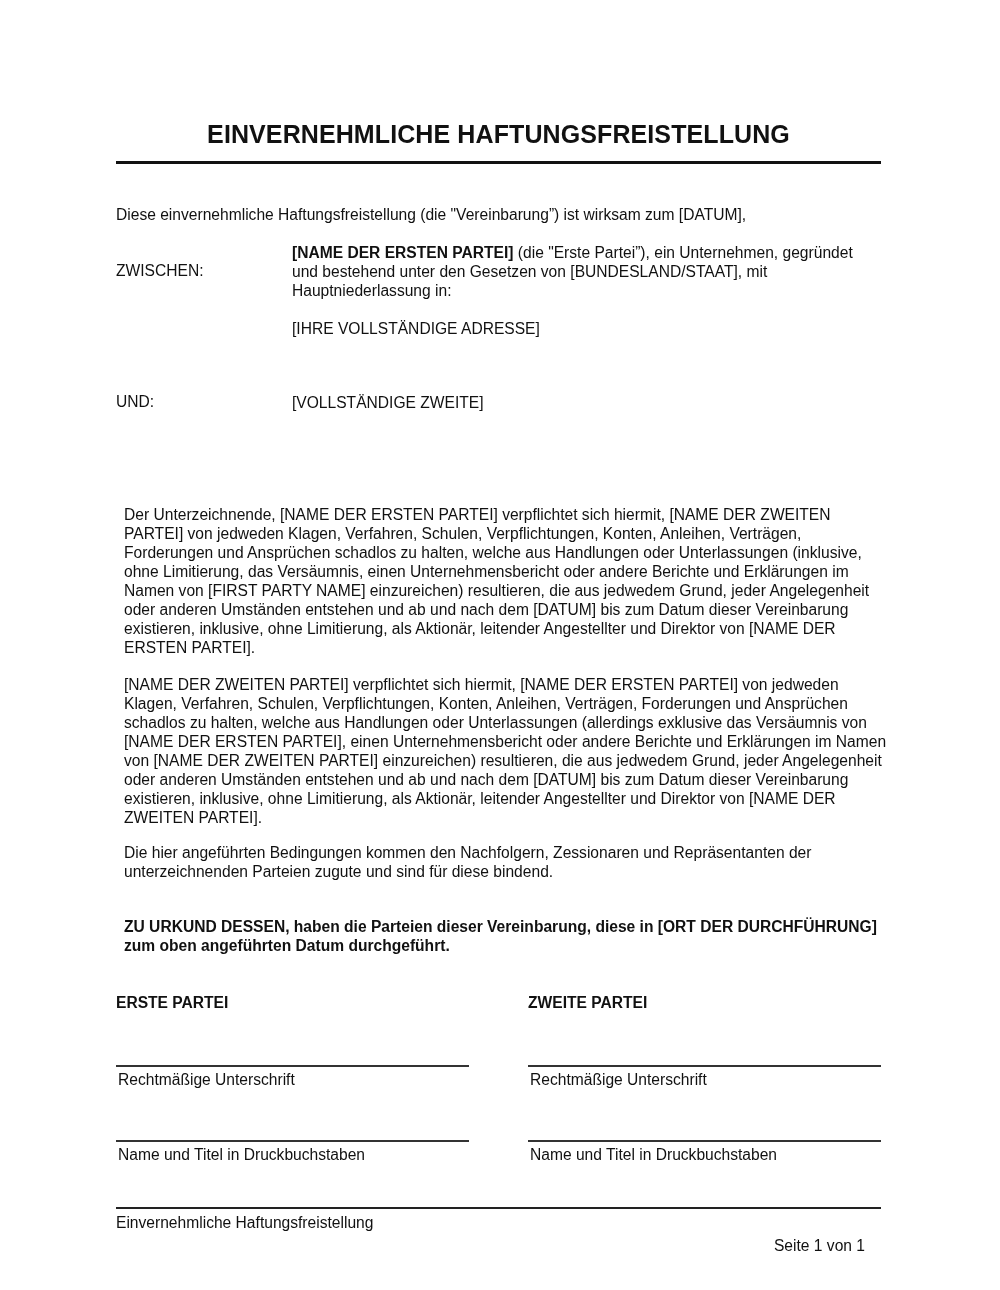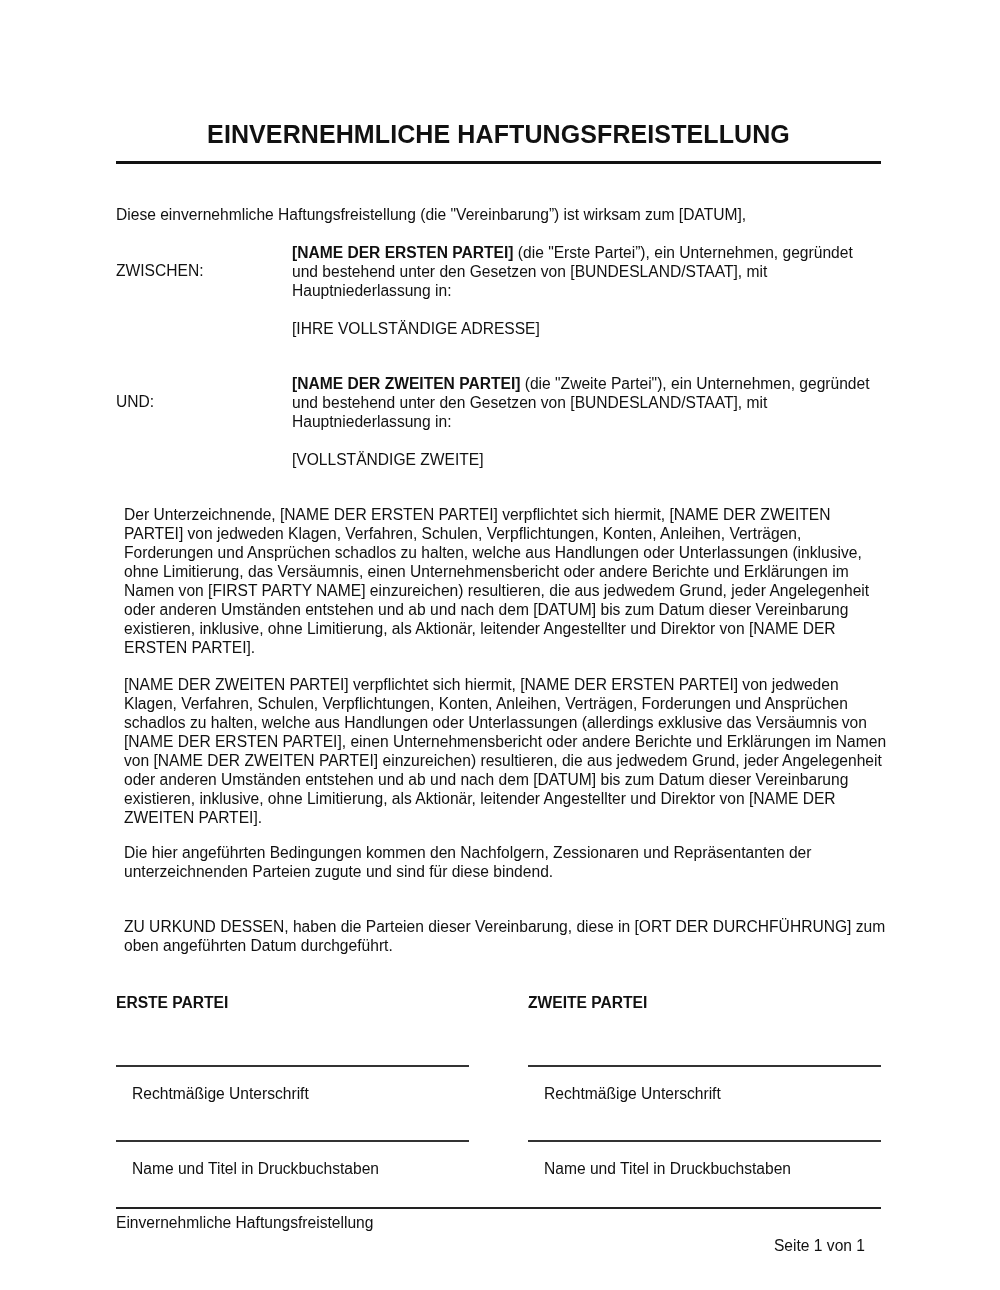--- a/index.html
+++ b/index.html
@@ -98,21 +98,21 @@
     .sig-line {
       position: absolute;
       left: 0;
       width: 353px;
       height: 1.5px;
       background: #333333;
     }
     .sig-caption {
       position: absolute;
       left: 0;
-      margin: 16px;
+      margin: 2px;
     }
     .footer-rule {
       position: absolute;
       left: 0;
       top: 1207px;
       width: 765px;
       height: 2px;
       background: #222222;
     }
     .footer-left {
@@ -142,29 +142,28 @@
     <p class="party-label">ZWISCHEN:</p>
     <div class="party-body">
       <p><span class="bold">[NAME DER ERSTEN PARTEI]</span><span> (die "Erste Partei”), ein Unternehmen, gegründet und bestehend unter den Gesetzen von [BUNDESLAND/STAAT], mit Hauptniederlassung in:</span></p>
       <p class="address">[IHRE VOLLSTÄNDIGE ADRESSE]</p>
     </div>
   </div>
 
   <div class="party-block" style="top:374px;">
     <p class="party-label">UND:</p>
     <div class="party-body">
-      <p><span class="bold">[NAME DER ZWEITEN PARTEI]</span><span> (die "Zweite Partei"), ein Unternehmen, gegründet und bestehend unter den Gesetzen von [BUNDESLAND/STAAT], mit Hauptniederlassung in:</span></p>
       <p class="address">[VOLLSTÄNDIGE ZWEITE]</p>
     </div>
   </div>
 
   <p class="para" style="top:505px;">Der Unterzeichnende, [NAME DER ERSTEN PARTEI] verpflichtet sich hiermit, [NAME DER ZWEITEN PARTEI] von jedweden Klagen, Verfahren, Schulen, Verpflichtungen, Konten, Anleihen, Verträgen, Forderungen und Ansprüchen schadlos zu halten, welche aus Handlungen oder Unterlassungen (inklusive, ohne Limitierung, das Versäumnis, einen Unternehmensbericht oder andere Berichte und Erklärungen im Namen von [FIRST PARTY NAME] einzureichen) resultieren, die aus jedwedem Grund, jeder  Angelegenheit oder anderen Umständen entstehen und ab und nach dem [DATUM] bis zum Datum dieser Vereinbarung existieren, inklusive, ohne Limitierung, als Aktionär, leitender Angestellter und Direktor von [NAME DER ERSTEN PARTEI].</p>
   <p class="para" style="top:675px;">[NAME DER ZWEITEN PARTEI] verpflichtet sich hiermit, [NAME DER ERSTEN PARTEI] von jedweden Klagen, Verfahren, Schulen, Verpflichtungen, Konten, Anleihen, Verträgen, Forderungen und Ansprüchen schadlos zu halten, welche aus Handlungen oder Unterlassungen (allerdings exklusive das Versäumnis von [NAME DER ERSTEN PARTEI], einen Unternehmensbericht oder andere Berichte und Erklärungen im Namen von [NAME DER ZWEITEN PARTEI] einzureichen) resultieren, die aus jedwedem Grund, jeder Angelegenheit oder anderen Umständen entstehen und ab und nach dem [DATUM] bis zum Datum dieser Vereinbarung existieren, inklusive, ohne Limitierung, als Aktionär, leitender Angestellter und Direktor von [NAME DER ZWEITEN PARTEI].</p>
   <p class="para" style="top:843px;">Die hier angeführten Bedingungen kommen den Nachfolgern, Zessionaren und Repräsentanten der unterzeichnenden Parteien zugute und sind für diese bindend.</p>
-  <p class="para" style="top:917px;">ZU URKUND DESSEN, haben die Parteien dieser Vereinbarung, diese in [ORT DER DURCHFÜHRUNG] zum oben angeführten Datum durchgeführt.</p>
+  <p class="para" style="top:917px;font-weight:bold;">ZU URKUND DESSEN, haben die Parteien dieser Vereinbarung, diese in [ORT DER DURCHFÜHRUNG] zum oben angeführten Datum durchgeführt.</p>
 
   <div class="sig-col" style="left:0; top:993px;">
     <p class="sig-heading">ERSTE PARTEI</p>
     <div class="sig-line" style="top:72px;"></div>
     <p class="sig-caption" style="top:75px;">Rechtmäßige Unterschrift</p>
     <div class="sig-line" style="top:147px;"></div>
     <p class="sig-caption" style="top:150px;">Name und Titel in Druckbuchstaben</p>
   </div>
 
   <div class="sig-col" style="left:412px; top:993px;">

